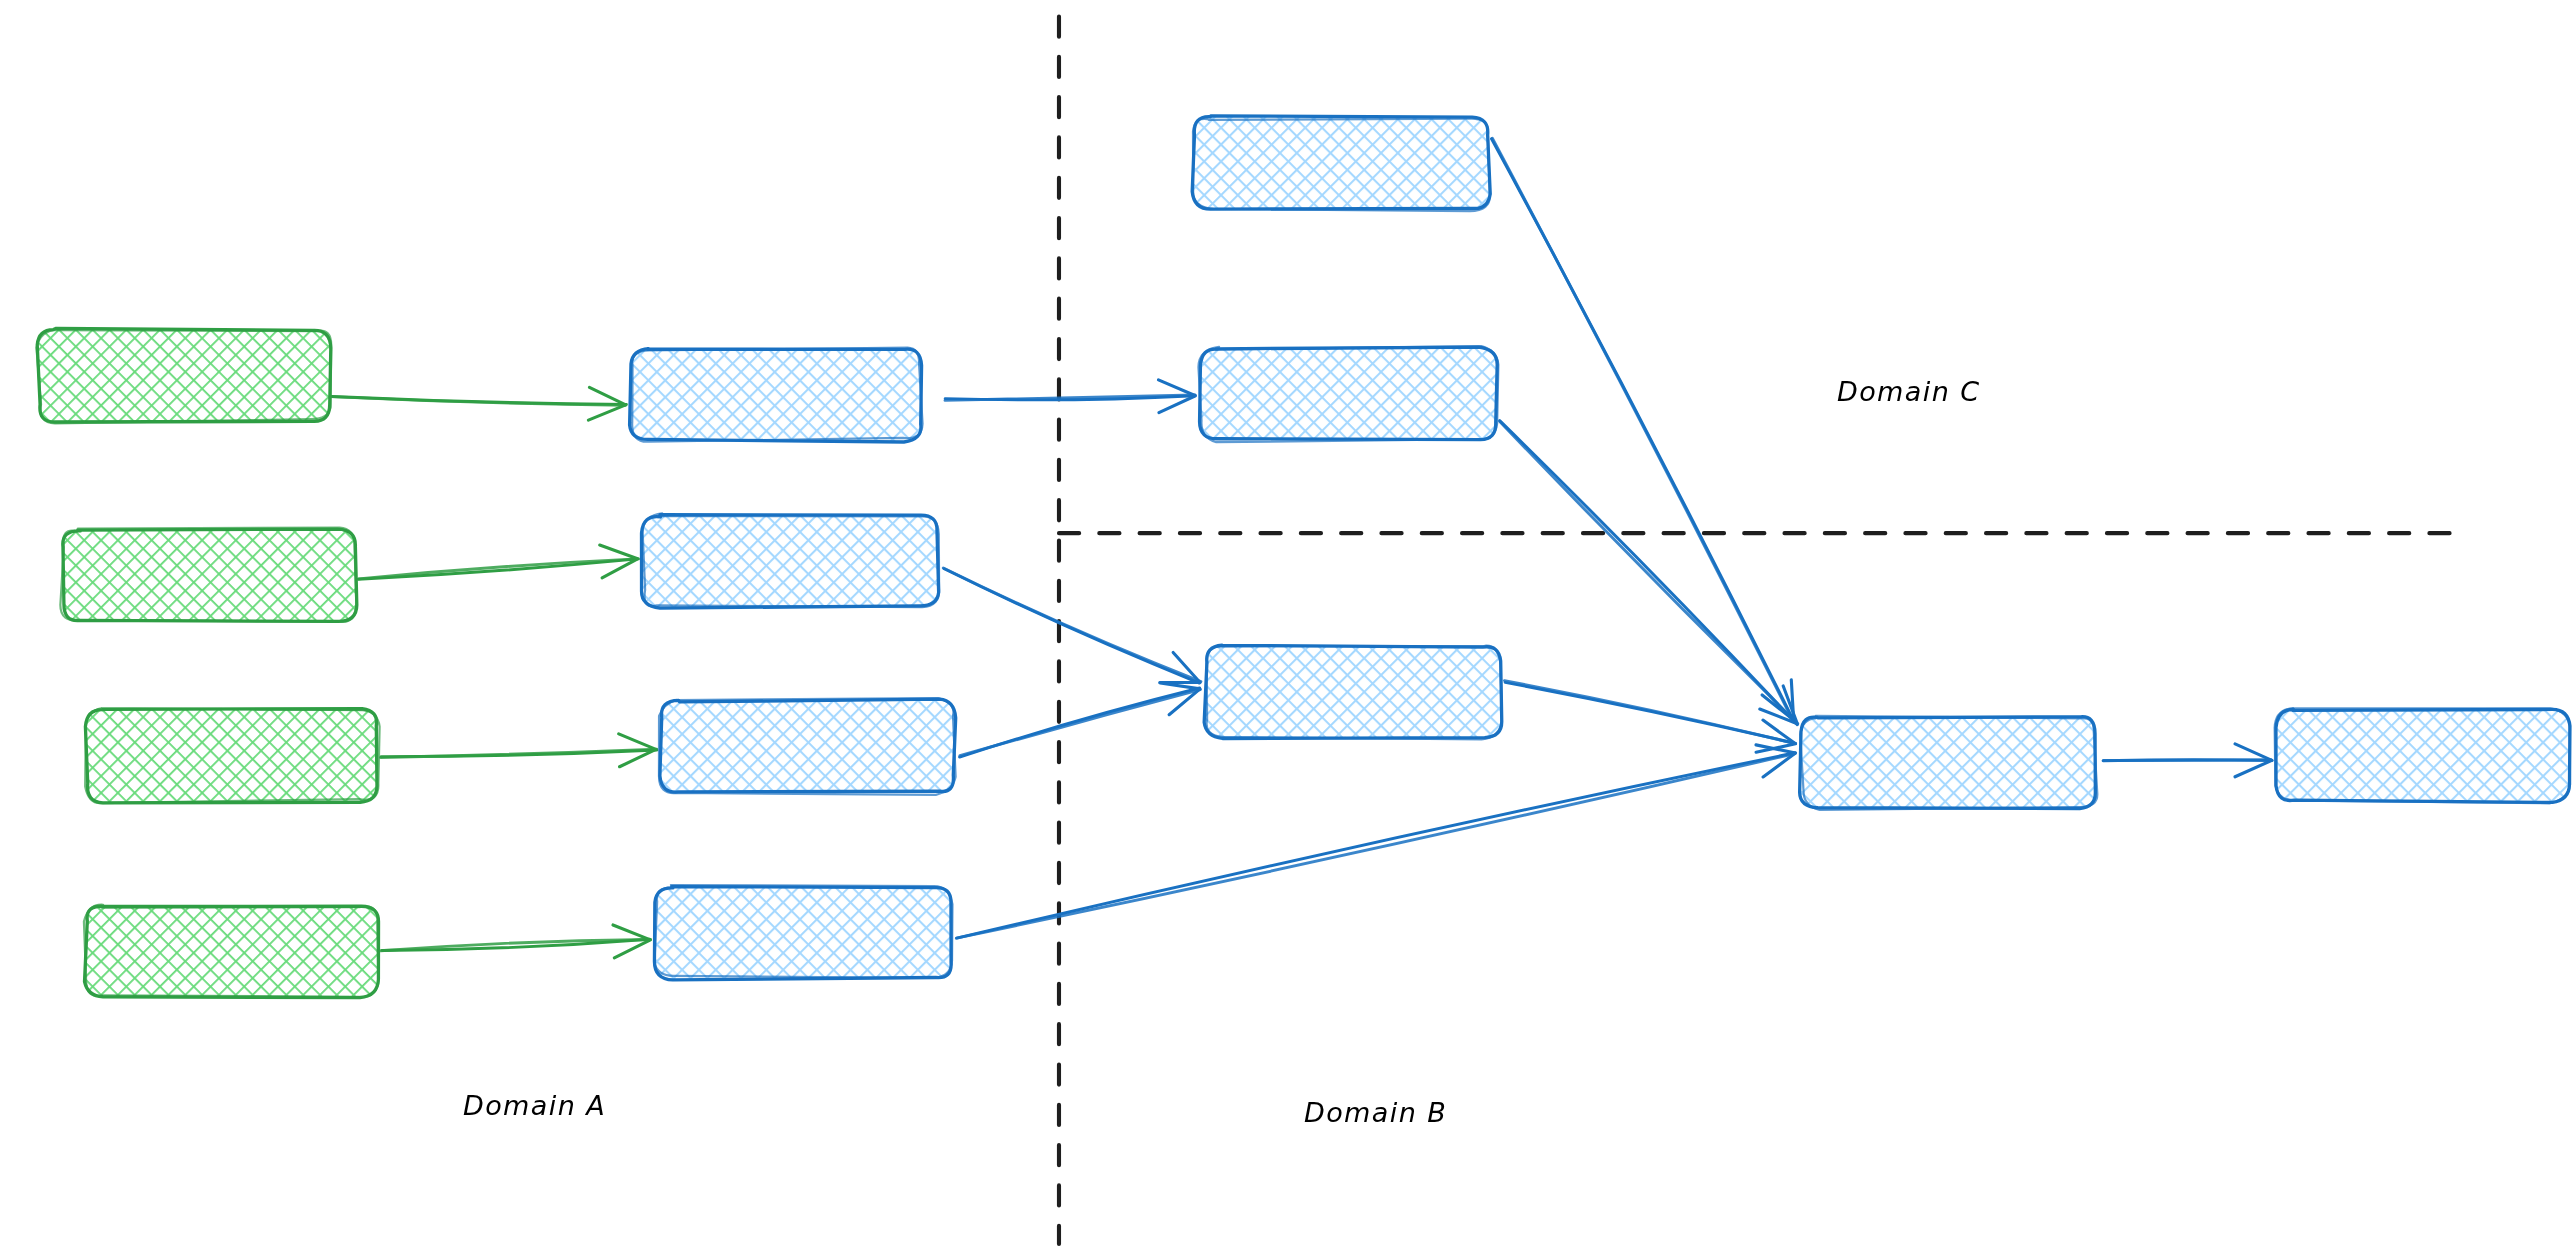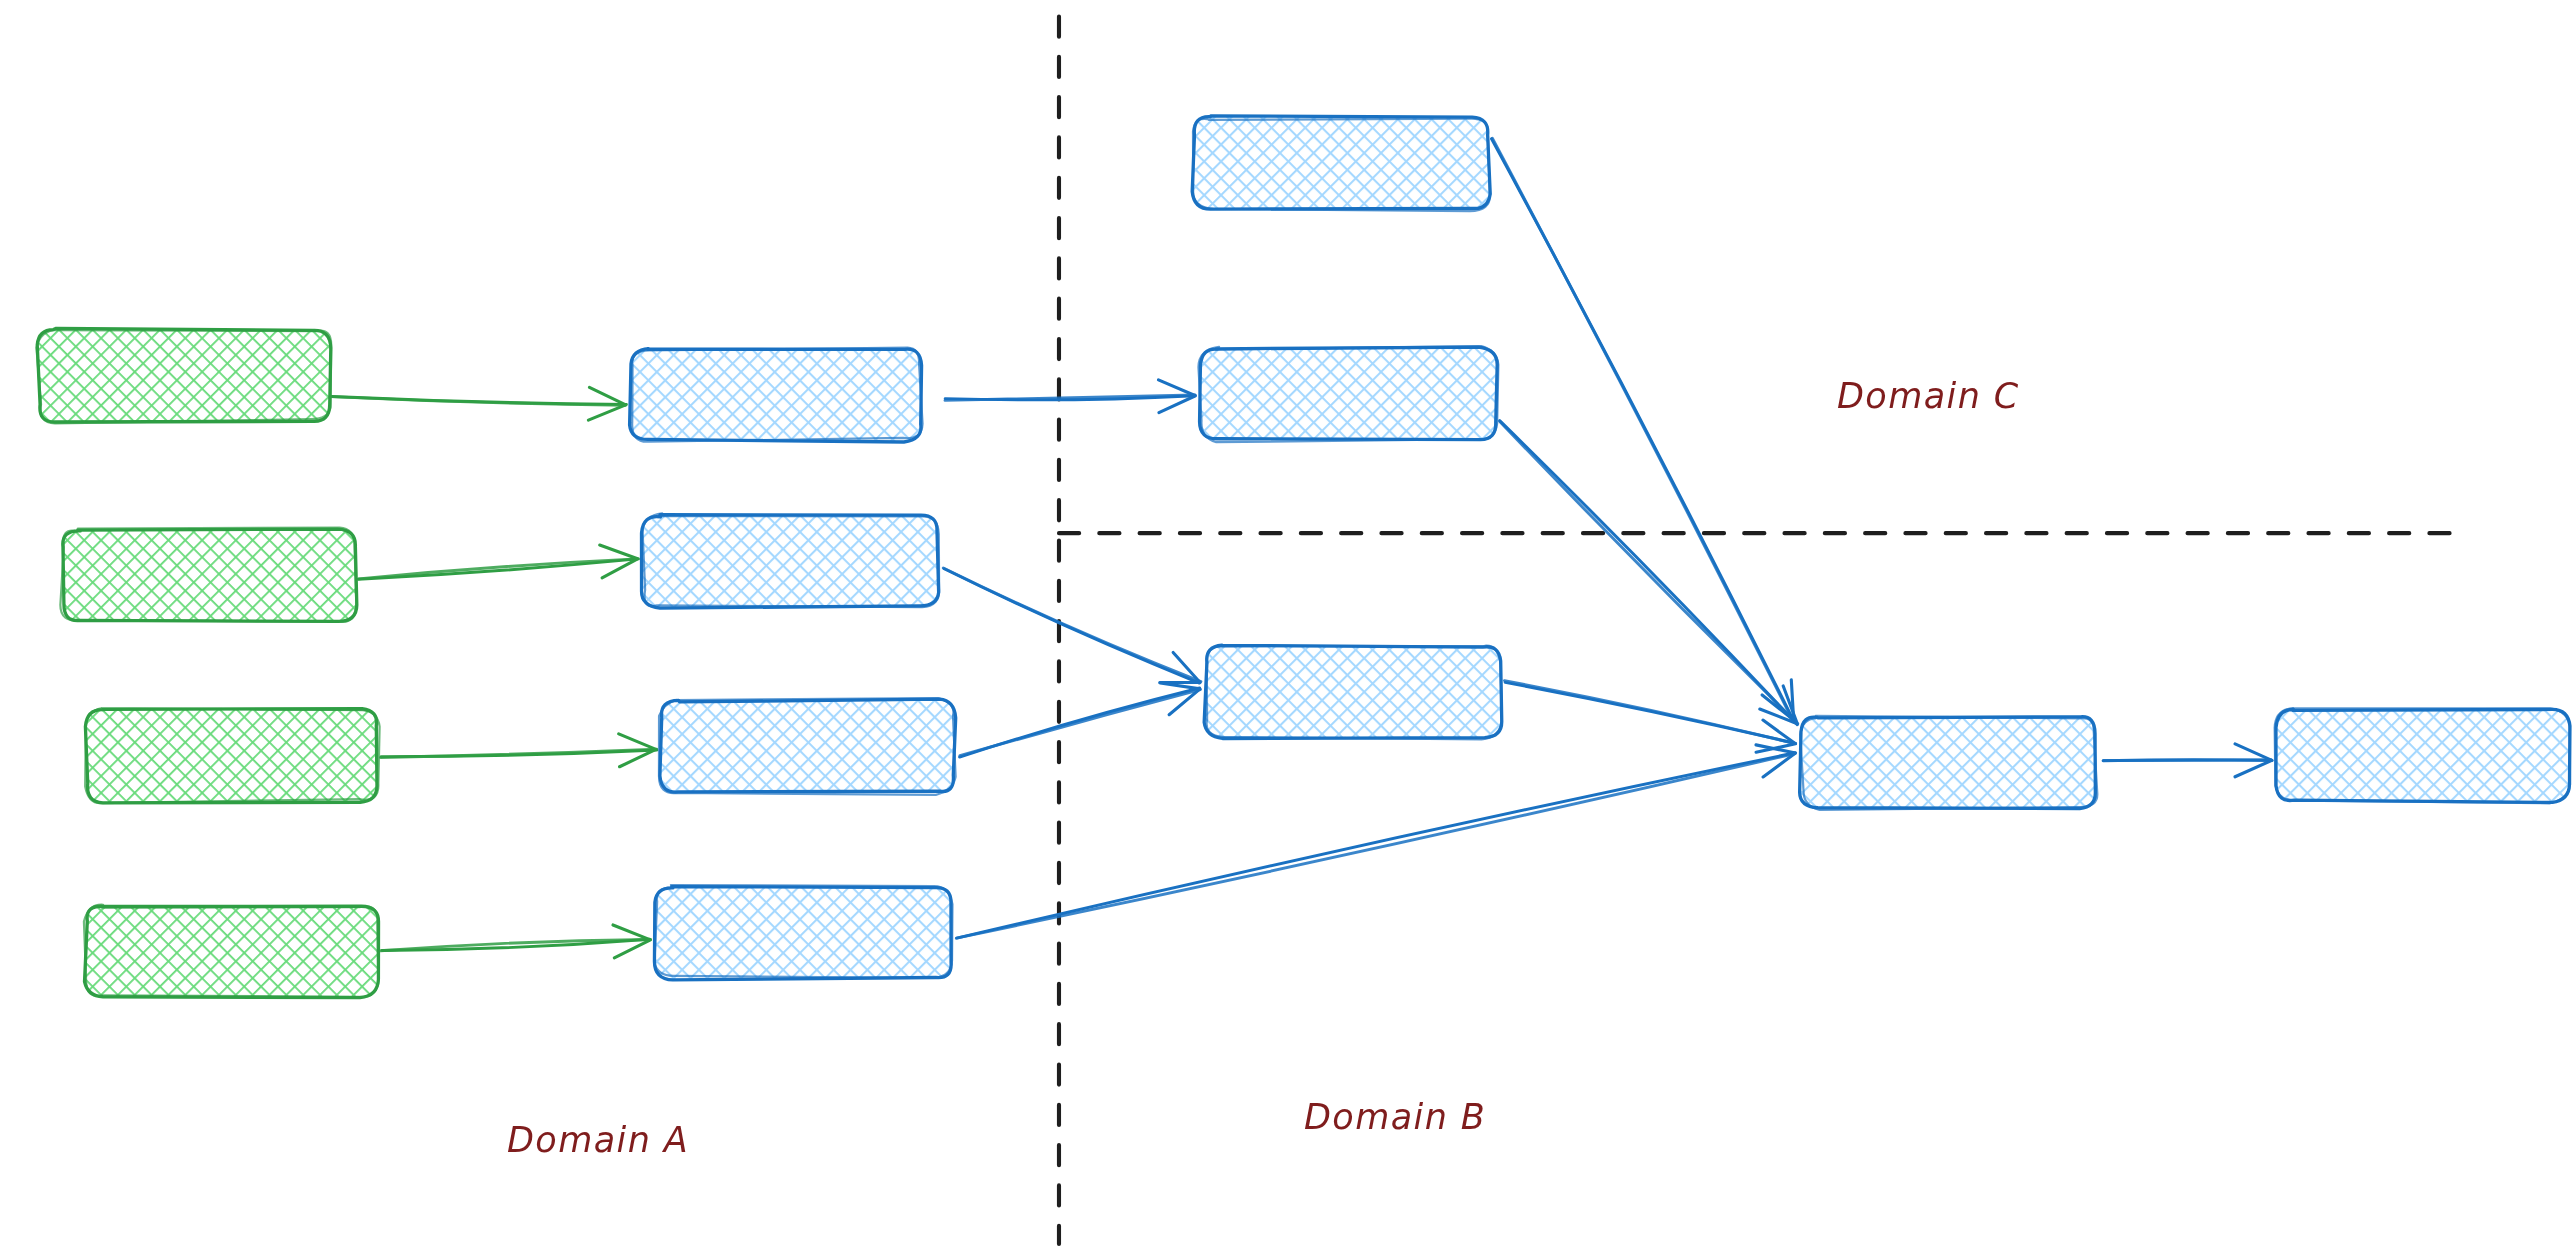--- a/index.html
+++ b/index.html
@@ -23,24 +23,24 @@
   #scene {
     position: absolute;
     left: 0;
     top: 0;
     width: 2576px;
     height: 1255px;
   }
   .domain-label {
     position: absolute;
     font-family: "DejaVu Sans", sans-serif;
-    font-size: 35px;
+    font-size: 27px;
     font-style: italic;
     letter-spacing: 1.4px;
-    color: #7f1d1d;
+    color: #000000;
     white-space: nowrap;
     user-select: none;
   }
 </style>
 </head>
 <body>
 
 <div id="canvas">
   <svg id="scene" xmlns="http://www.w3.org/2000/svg" viewBox="0 0 2812 1370">
     <defs>
@@ -183,18 +183,18 @@
           <path d="M 1982.1069758739322 781.4329649028368 L 2269.3213023105636 784.1448987531476 Q 2287.0134907998145 782.1899690055288 2285.5753357252106 799.1144140227698 L 2289.4176587034017 865.7696875263937 Q 2290.546278280206 881.270767770242 2270.1391698122025 881.0480641261674 L 1986.356016705744 884.1235363162123 Q 1968.7031510602683 879.9350009006448 1968.7905536377802 863.7103340062313 L 1965.1281299553812 801.9303886541165 Q 1967.59090117272 784.1909294216894 1982.212045321241 784.154746547807 Z" fill="none" stroke="#1971c2" stroke-width="2.4" stroke-linecap="round" stroke-linejoin="round" opacity="0.7"></path>
         </g>
         <g>
           <path d="M 2503.0802924050017 775.2819987878204 L 2786.1988597849386 774.650087716803 Q 2803.623374572955 774.7276111759245 2804.959168929048 792.6281865615398 L 2804.602910119109 856.5325728029013 Q 2804.311312367953 873.985830701515 2786.0150025209414 875.6377327822149 L 2504.3258793579416 873.904840624705 Q 2486.407400153391 876.1068863943219 2485.042071826197 857.3730640407651 L 2484.989017773233 793.9755543835461 Q 2486.026835230179 774.6780770529061 2503.7730517534537 774.5364810049534 Z" fill="url(#hatchBlue)" stroke="none"></path>
           <path d="M 2502.620438607503 775.4229981817305 L 2786.2982896774074 774.4751315752044 Q 2803.4350618594326 774.5914167638869 2805.438753393572 792.4422798423096 L 2804.9043651786633 856.2988592043519 Q 2804.46696855193 873.4787460522726 2786.0225037814116 875.9565991733223 L 2504.488819036912 873.3572609370574 Q 2486.611100230087 876.6603295914829 2484.563107739296 857.5595960611478 L 2484.48352665985 794.4633315753192 Q 2486.0402528452687 774.5171155793593 2503.659577630181 774.30472150743 Z" fill="none" stroke="#1971c2" stroke-width="3.6" stroke-linecap="round" stroke-linejoin="round" opacity="1"></path>
           <path d="M 2502.0283329174854 773.2658851994202 L 2783.9779726690613 773.3733770530671 Q 2804.8556643319316 777.0885163182393 2805.0410250606947 794.6555606238544 L 2805.4638290801086 856.515975526534 Q 2802.5797118782066 873.3304796461016 2783.049335092772 876.9117038147524 L 2502.208658575546 873.8318685367703 Q 2487.392575493548 873.1398059306666 2483.8831507018767 857.8384492006153 L 2483.0720619973727 794.4125845590606 Q 2483.729578237515 774.6322073973715 2503.434517683927 772.9642463764176 Z" fill="none" stroke="#1971c2" stroke-width="2.4" stroke-linecap="round" stroke-linejoin="round" opacity="0.7"></path>
         </g>
       </g>
   </svg>
   <div id="labels-layer">
-      <div class="domain-label" style="left: 463px; top: 1120px; margin-left: 44px;">Domain A</div>
+      <div class="domain-label" style="left: 463px; top: 1090px;">Domain A</div>
       <div class="domain-label" style="left: 1304px; top: 1097px;">Domain B</div>
       <div class="domain-label" style="left: 1837px; top: 376px;">Domain C</div>
     </div>
 </div>
 
 
 </body></html>

